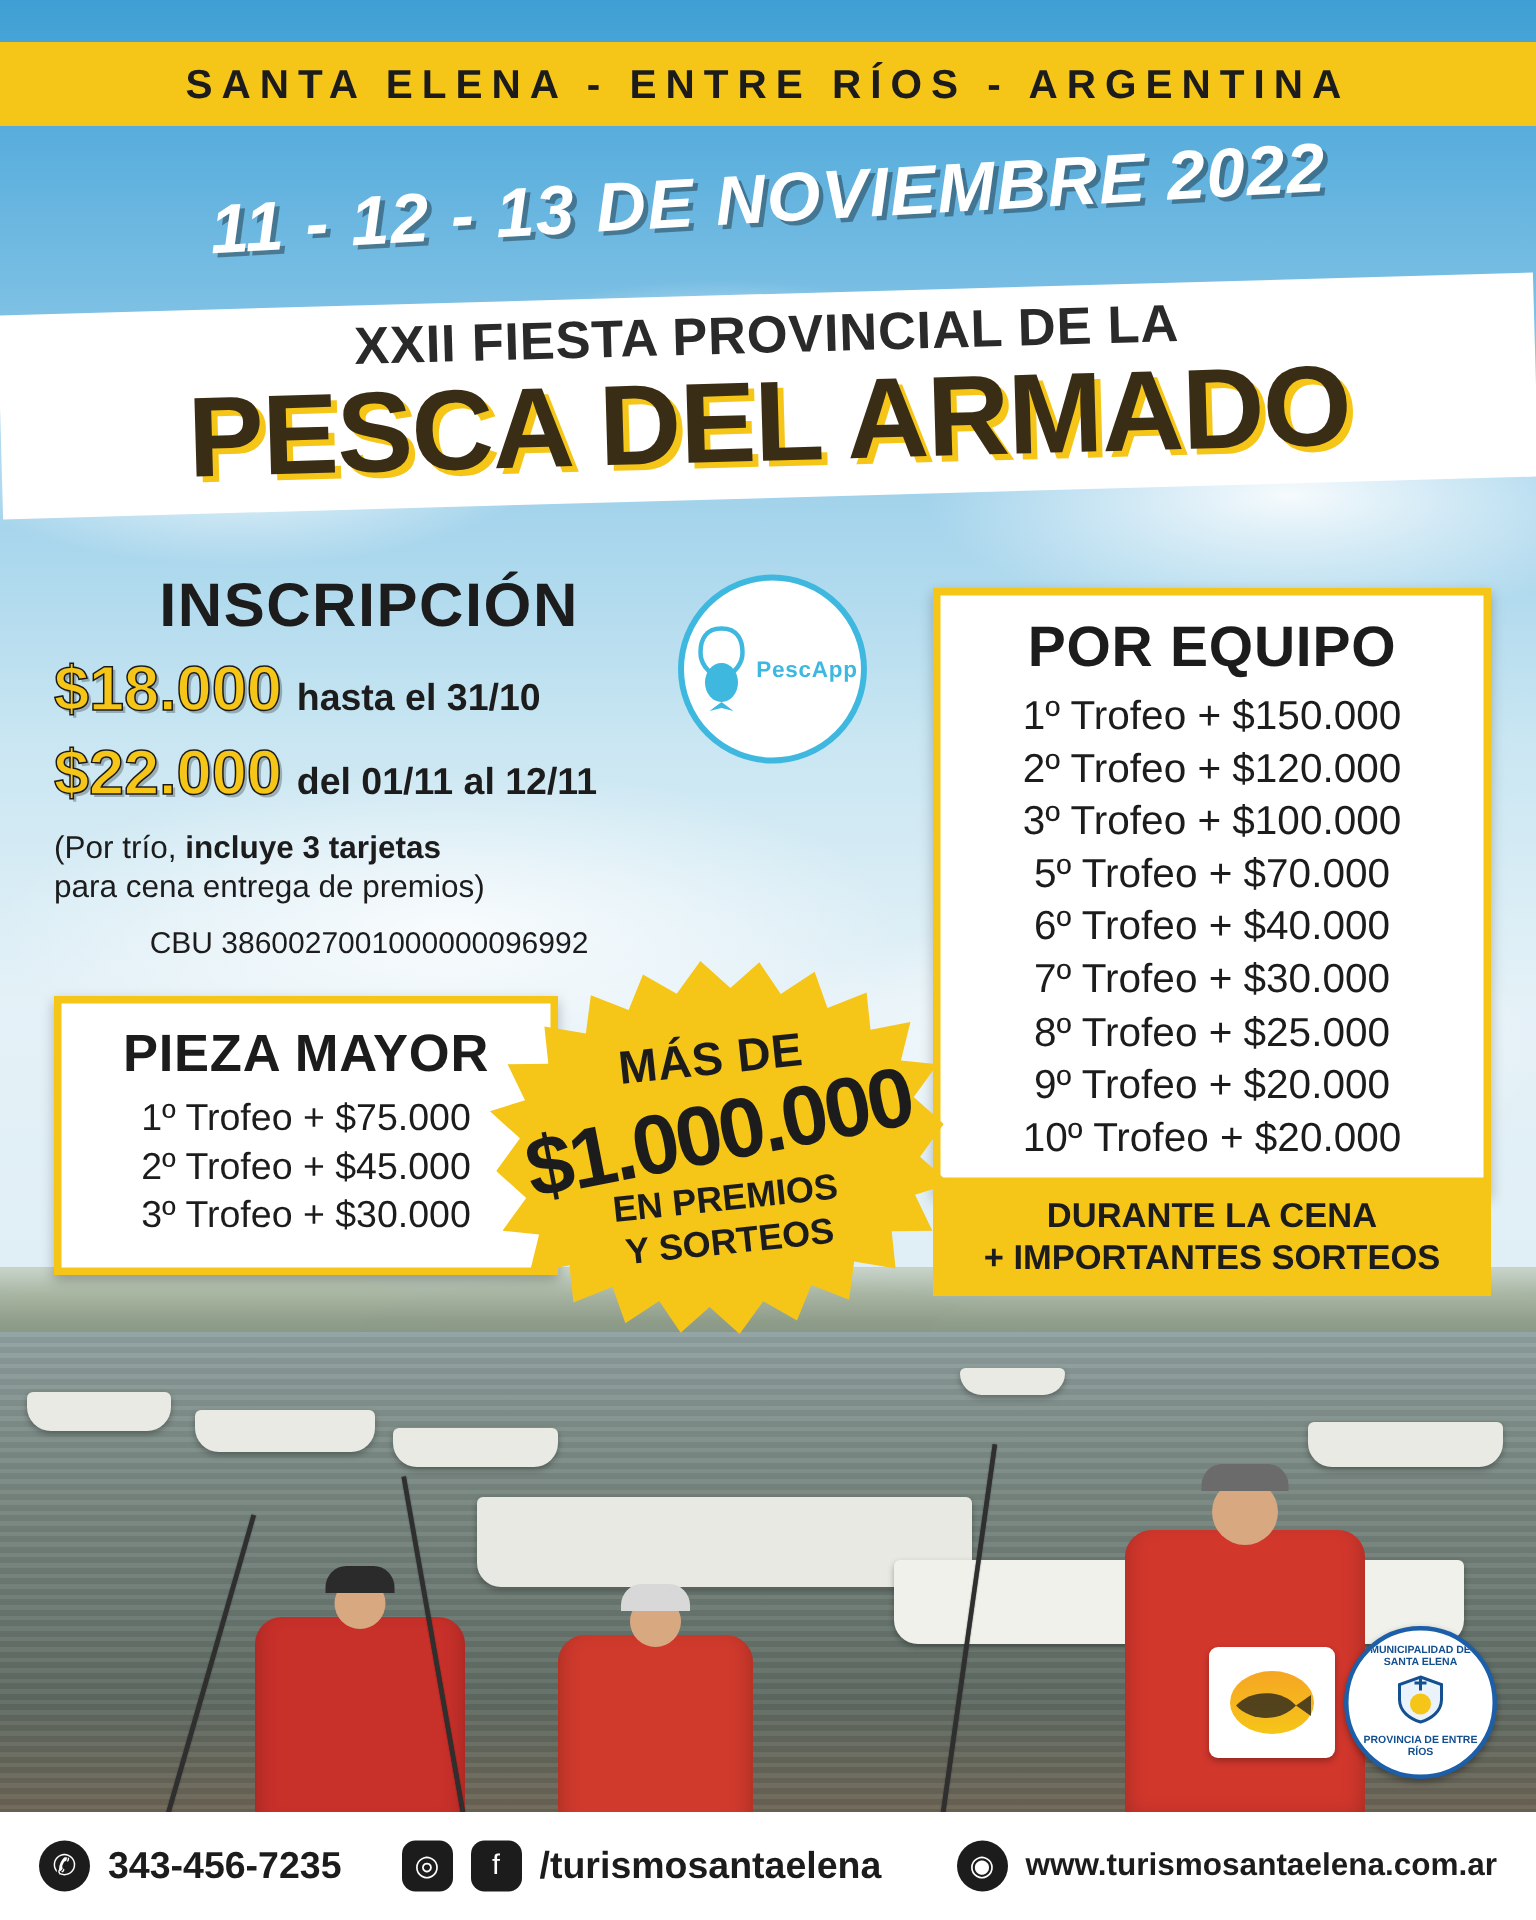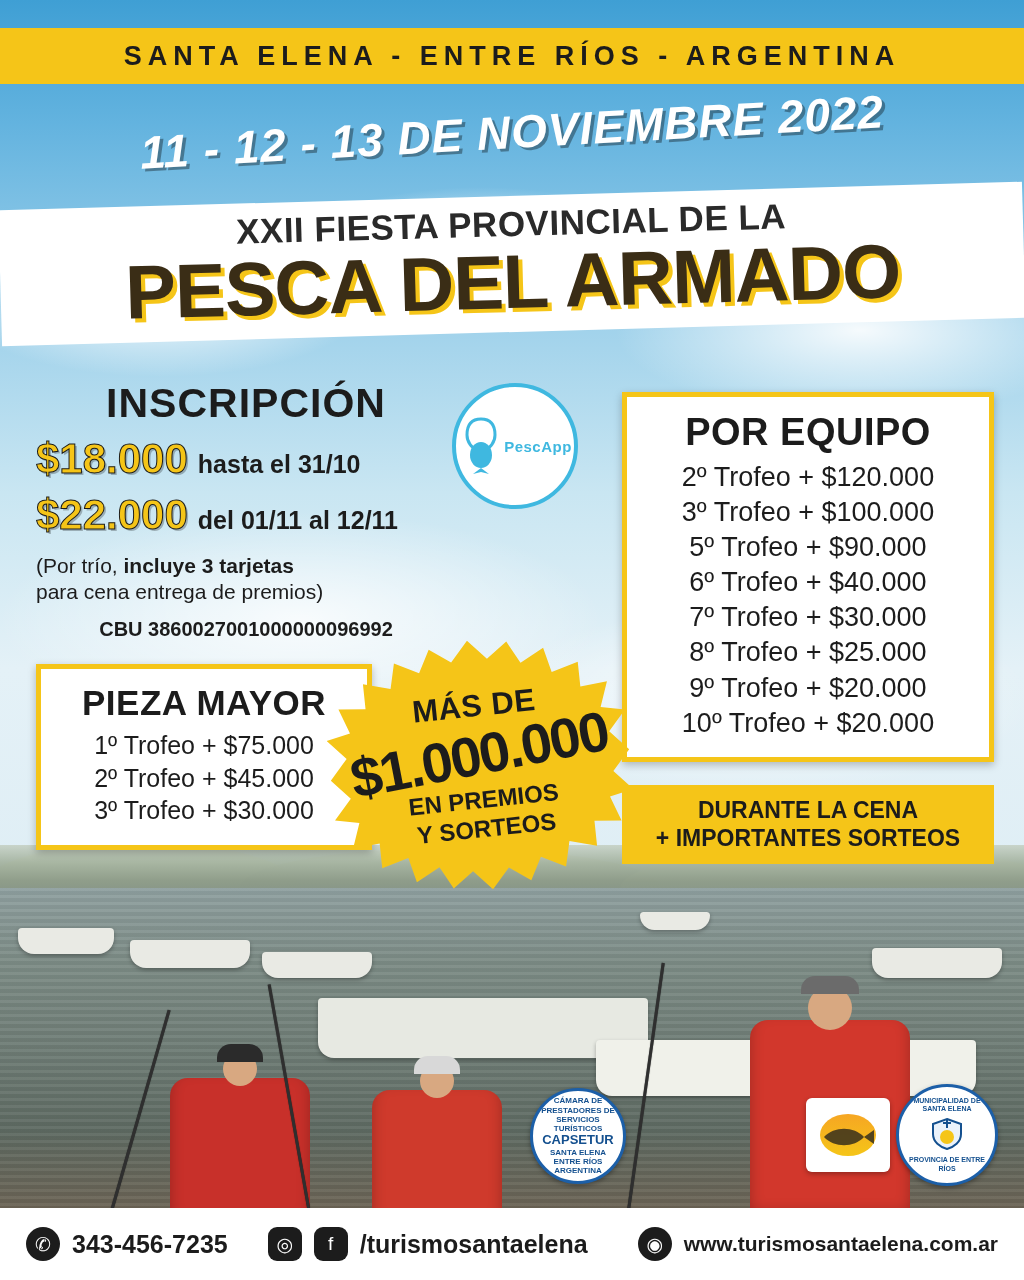--- a/index.html
+++ b/index.html
@@ -120,21 +120,21 @@
     letter-spacing: 1px;
   }
   .price-row { display: flex; align-items: baseline; justify-content: flex-start; gap: 10px; margin-top: 8px; }
   .price {
     font-size: 42px; font-weight: 800; color: #f5c518;
     -webkit-text-stroke: 1px #1a1a1a; text-shadow: 2px 2px 0 rgba(0,0,0,.25);
   }
   .price-note { font-size: 25px; font-weight: 700; color: #1c1c1c; }
   .insc-sub { margin-top: 14px; font-size: 21px; color: #1c1c1c; line-height: 1.25; }
   .insc-sub b { font-weight: 700; }
-  .cbu { margin-top: 12px; font-size: 20px; font-weight: 700; color: #1c1c1c; text-align: center; }
+  .cbu { margin-top: 12px; font-size: 20px; font-weight: 400; color: #1c1c1c; text-align: center; }
 
   
   .pescapp {
     position: absolute; left: 452px; top: 383px; width: 126px; height: 126px;
     border-radius: 50%; background: #ffffff; border: 4px solid #3fb8e0;
     display: flex; align-items: center; justify-content: center;
   }
   .pescapp .hook {
     width: 46px; height: 60px; position: relative; margin-bottom: 2px;
   }
@@ -307,23 +307,24 @@
         <ellipse cx="23" cy="40" rx="11" ry="13" fill="#3fb8e0"></ellipse>
         <path d="M23 53 l-8 6 l8 -2 l8 2 z" fill="#3fb8e0"></path>
       </svg>
     </div>
     <div class="brand">PescApp</div>
   </div>
 
   <div class="card" id="equipo-card">
     <h3>POR EQUIPO</h3>
     <ul>
+      <li>1º Trofeo + $150.000</li>
       <li>2º Trofeo + $120.000</li>
       <li>3º Trofeo + $100.000</li>
-      <li>5º Trofeo + $90.000</li>
+      <li>5º Trofeo + $70.000</li>
       <li>6º Trofeo + $40.000</li>
       <li>7º Trofeo + $30.000</li>
       <li>8º Trofeo + $25.000</li>
       <li>9º Trofeo + $20.000</li>
       <li>10º Trofeo + $20.000</li>
     </ul>
   </div>
 
   <div class="sorteos-bar">
     <div>DURANTE LA CENA</div>
@@ -343,29 +344,20 @@
     <div class="burst-shape"></div>
     <div class="burst-txt">
       <div class="l1">MÁS DE</div>
       <div class="l2">$1.000.000</div>
       <div class="l3">EN PREMIOS</div>
       <div class="l3">Y SORTEOS</div>
     </div>
   </div>
 
   <div class="sponsors">
-    <div class="logo-circle" id="logo-capsetur">
-      <div class="inner">
-        <span>CÁMARA DE PRESTADORES DE SERVICIOS TURÍSTICOS</span>
-        <span class="big">CAPSETUR</span>
-        <span>SANTA ELENA</span><br>
-        <span>ENTRE RÍOS</span><br>
-        <span>ARGENTINA</span>
-      </div>
-    </div>
 
 
     <div class="logo-rect" id="logo-pez">
       <div class="sun">
         <svg width="56" height="30" viewBox="0 0 56 30" style="position:absolute;left:0;top:8px;">
           <path d="M4 15 C14 4 34 4 44 15 C34 26 14 26 4 15 Z" fill="#1c1c1c" opacity=".75"></path>
           <path d="M44 15 l10 -7 l0 14 z" fill="#1c1c1c" opacity=".75"></path>
         </svg>
       </div>
     </div>

